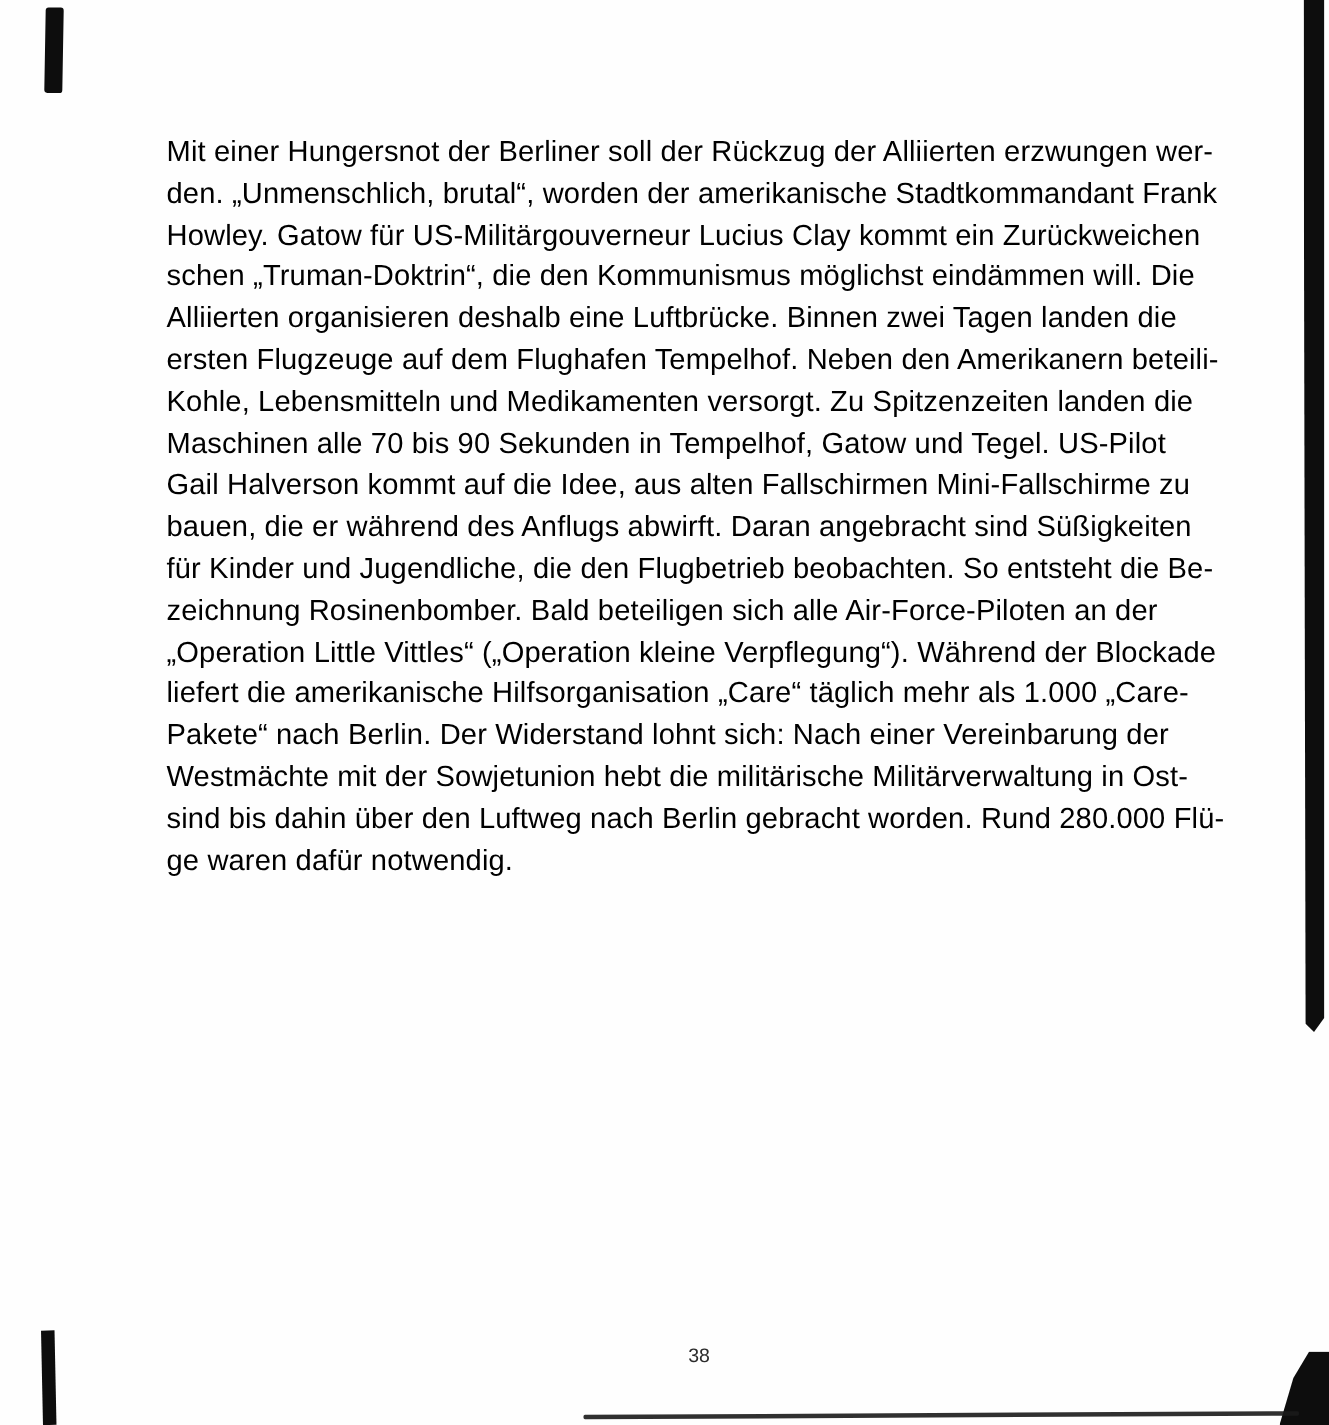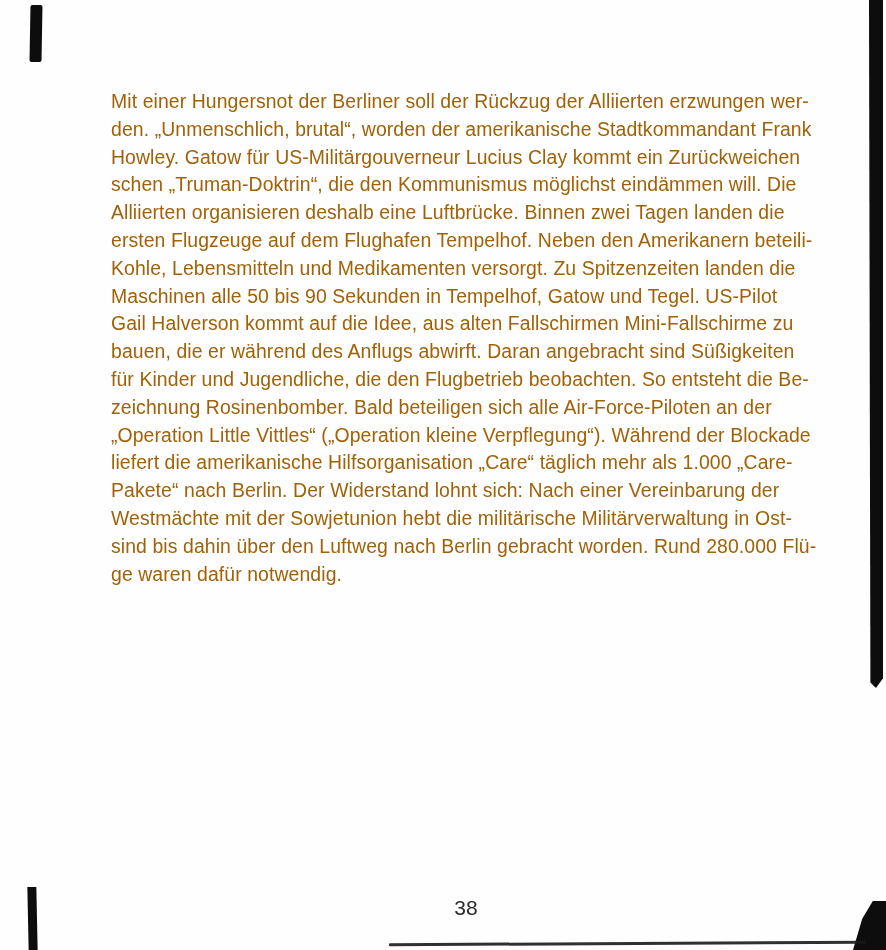--- a/index.html
+++ b/index.html
@@ -15,35 +15,35 @@
     overflow: hidden;
     font-family: "Liberation Sans", "DejaVu Sans", sans-serif;
   }
   .text-block {
     position: absolute;
     left: 111px;
     top: 88px;
     width: 715px;
     font-size: 19.4px;
     line-height: 27.8px;
-    color: #a16207;
+    color: #000000;
     letter-spacing: 0.1px;
   }
   .text-line {
     white-space: nowrap;
   }
   .page-number {
     position: absolute;
     left: 0;
     top: 896px;
     width: 100%;
     text-align: center;
     padding-left: 46px;
     box-sizing: border-box;
-    font-size: 21px;
+    font-size: 13px;
     color: #2b2b2b;
   }
   
   .artifact {
     position: absolute;
     background: #0d0d0d;
   }
   .artifact-top-left {
     left: 30px; top: 5px;
     width: 12px; height: 57px;
@@ -86,21 +86,21 @@
   <div class="artifact artifact-bottom-line"></div>
 
   <div class="text-block">
     <div class="text-line">Mit einer Hungersnot der Berliner soll der Rückzug der Alliierten erzwungen wer-</div>
     <div class="text-line">den. „Unmenschlich, brutal“, worden der amerikanische Stadtkommandant Frank</div>
     <div class="text-line">Howley. Gatow für US-Militärgouverneur Lucius Clay kommt ein Zurückweichen</div>
     <div class="text-line">schen „Truman-Doktrin“, die den Kommunismus möglichst eindämmen will. Die</div>
     <div class="text-line">Alliierten organisieren deshalb eine Luftbrücke. Binnen zwei Tagen landen die</div>
     <div class="text-line">ersten Flugzeuge auf dem Flughafen Tempelhof. Neben den Amerikanern beteili-</div>
     <div class="text-line">Kohle, Lebensmitteln und Medikamenten versorgt. Zu Spitzenzeiten landen die</div>
-    <div class="text-line">Maschinen alle 50 bis 90 Sekunden in Tempelhof, Gatow und Tegel. US-Pilot</div>
+    <div class="text-line">Maschinen alle 70 bis 90 Sekunden in Tempelhof, Gatow und Tegel. US-Pilot</div>
     <div class="text-line">Gail Halverson kommt auf die Idee, aus alten Fallschirmen Mini-Fallschirme zu</div>
     <div class="text-line">bauen, die er während des Anflugs abwirft. Daran angebracht sind Süßigkeiten</div>
     <div class="text-line">für Kinder und Jugendliche, die den Flugbetrieb beobachten. So entsteht die Be-</div>
     <div class="text-line">zeichnung Rosinenbomber. Bald beteiligen sich alle Air-Force-Piloten an der</div>
     <div class="text-line">„Operation Little Vittles“ („Operation kleine Verpflegung“). Während der Blockade</div>
     <div class="text-line">liefert die amerikanische Hilfsorganisation „Care“ täglich mehr als 1.000 „Care-</div>
     <div class="text-line">Pakete“ nach Berlin. Der Widerstand lohnt sich: Nach einer Vereinbarung der</div>
     <div class="text-line">Westmächte mit der Sowjetunion hebt die militärische Militärverwaltung in Ost-</div>
     <div class="text-line">sind bis dahin über den Luftweg nach Berlin gebracht worden. Rund 280.000 Flü-</div>
     <div class="text-line">ge waren dafür notwendig.</div>

